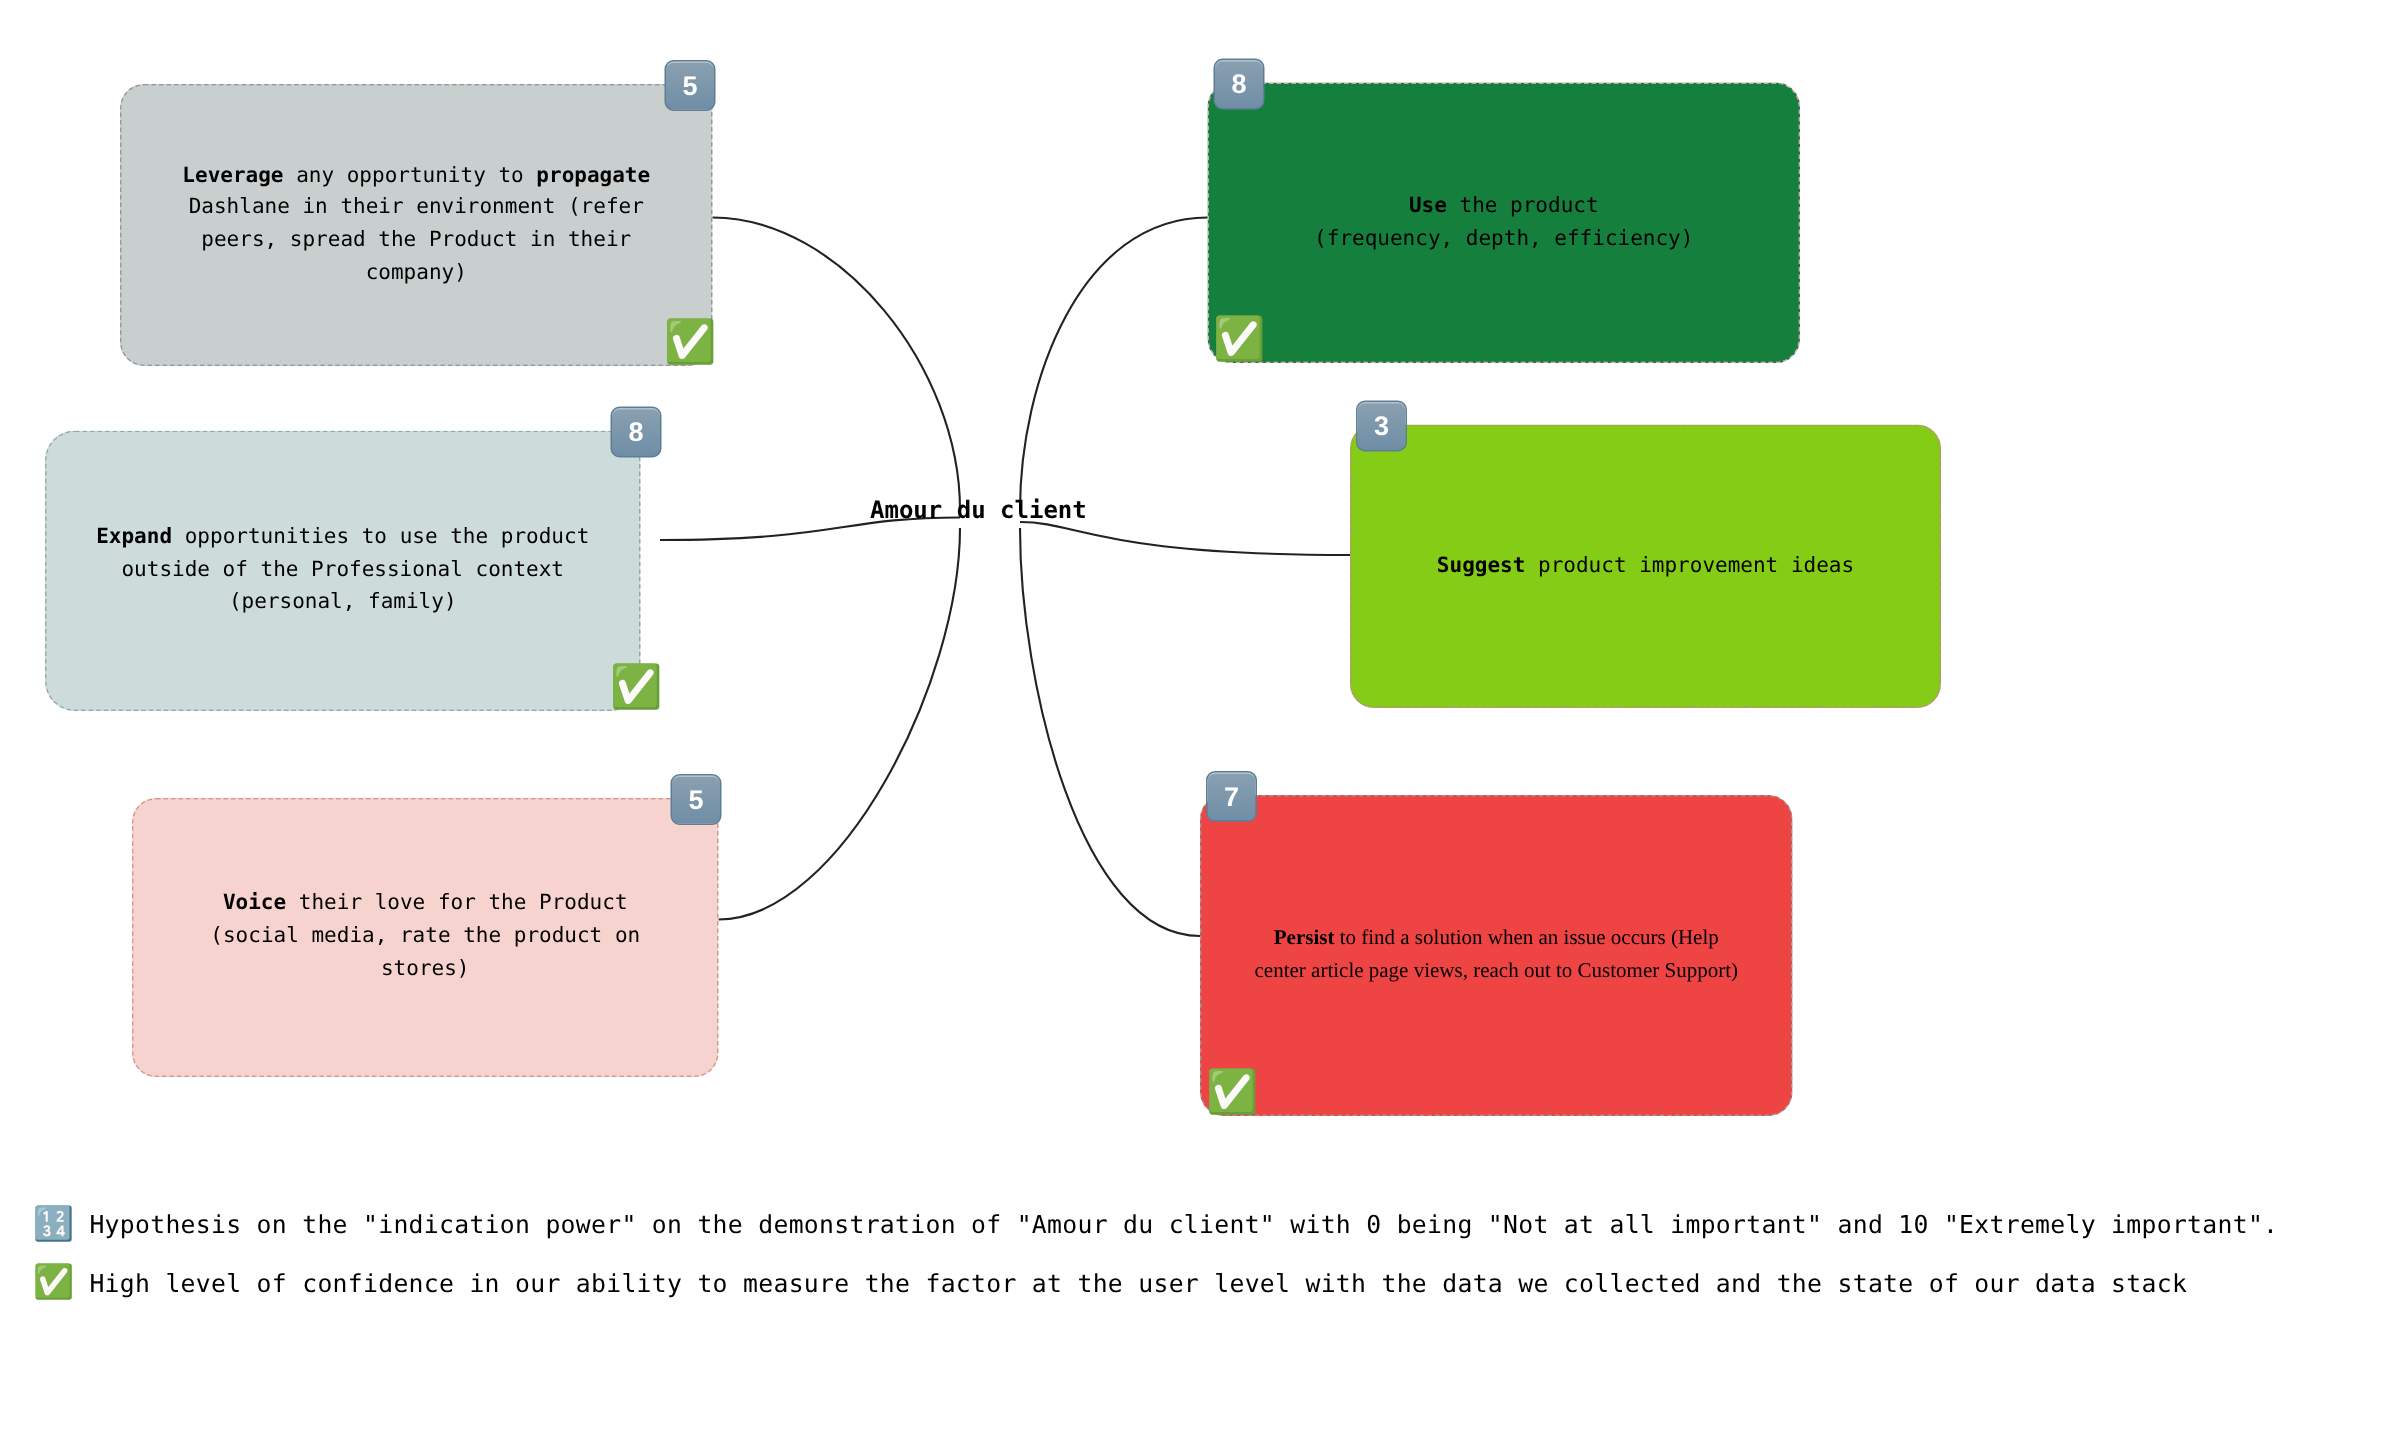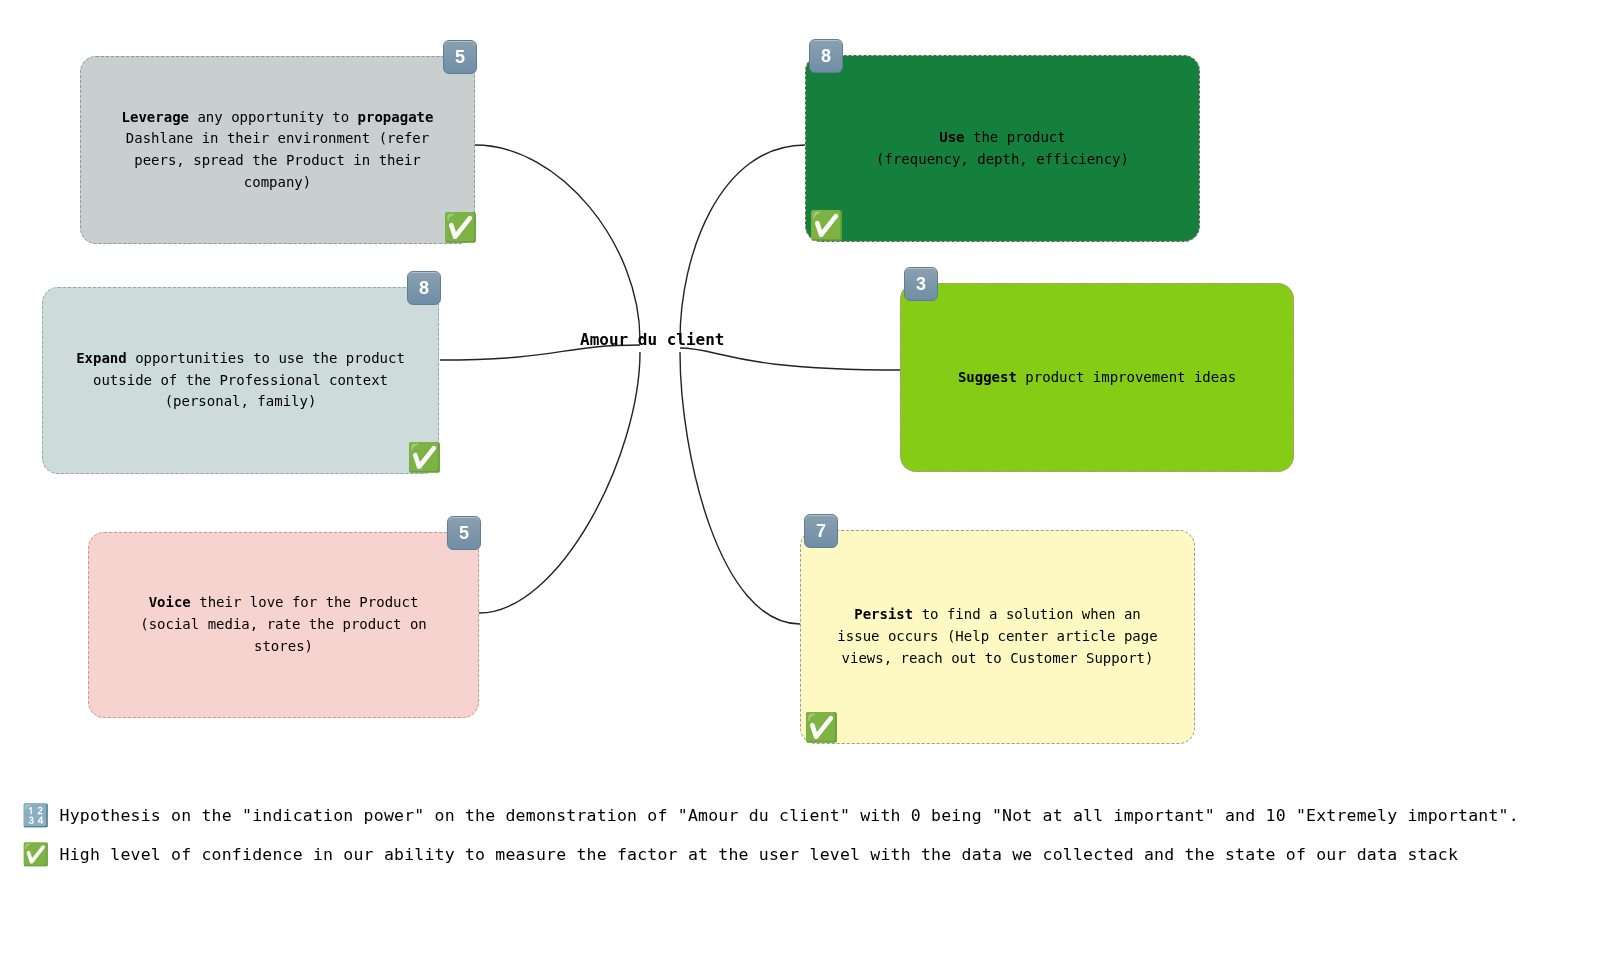--- a/index.html
+++ b/index.html
@@ -28,21 +28,21 @@
 </svg>
 
 <div class="center">Amour du client</div>
 
 <div class="card" style="left: 80px; top: 56px; width: 395px; height: 188px; background: rgb(201, 207, 206); border-color: rgb(143, 153, 152);">
   <div class="card-txt"><b>Leverage</b> any opportunity to <b>propagate</b> Dashlane in their environment (refer peers, spread the Product in their company)</div>
 </div>
 <div class="score" style="left:443px;top:40px">5</div>
 <span class="check" style="left:443px;top:214px">✅</span>
 
-<div class="card" style="left: 42px; top: 287px; width: 397px; height: 187px; background: rgb(205, 219, 219); border-color: rgb(142, 169, 166);">
+<div class="card" style="left: 30px; top: 287px; width: 397px; height: 187px; background: rgb(205, 219, 219); border-color: rgb(142, 169, 166); border-radius: 20px;">
   <div class="card-txt"><b>Expand</b> opportunities to use the product outside of the Professional context (personal, family)</div>
 </div>
 <div class="score" style="left:407px;top:271px">8</div>
 <span class="check" style="left:407px;top:444px">✅</span>
 
 <div class="card" style="left: 88px; top: 532px; width: 391px; height: 186px; background: rgb(246, 211, 206); border-color: rgb(216, 147, 139);">
   <div class="card-txt"><b>Voice</b> their love for the Product (social media, rate the product on stores)</div>
 </div>
 <div class="score" style="left:447px;top:516px">5</div>
 
@@ -50,21 +50,21 @@
   <div class="card-txt"><b>Use</b> the product<br>(frequency, depth, efficiency)</div>
 </div>
 <div class="score" style="left:809px;top:39px">8</div>
 <span class="check" style="left:809px;top:212px">✅</span>
 
 <div class="card" style="left: 900px; top: 283px; width: 394px; height: 189px; background: #84cc16; border-color: rgb(196, 133, 154);">
   <div class="card-txt"><b>Suggest</b> product improvement ideas</div>
 </div>
 <div class="score" style="left:904px;top:267px">3</div>
 
-<div class="card" style="left: 800px; top: 530px; width: 395px; height: 214px; background: #fef9c3; border-color: rgb(154, 155, 154);">
+<div class="card" style="left: 800px; top: 530px; width: 395px; height: 214px; background: #ef4444; border-color: rgb(154, 155, 154); font-family: Liberation Serif, serif;">
   <div class="card-txt"><b>Persist</b> to find a solution when an issue occurs (Help center article page views, reach out to Customer Support)</div>
 </div>
 <div class="score" style="left:804px;top:514px">7</div>
 <span class="check" style="left:804px;top:714px">✅</span>
 
 <div class="legend" style="top:803px">
   <span class="ic">🔢</span>
   <span>Hypothesis on the "indication power" on the demonstration of "Amour du client"  with 0 being "Not at all important" and 10 "Extremely important".</span>
 </div>
 <div class="legend" style="top:842px">

